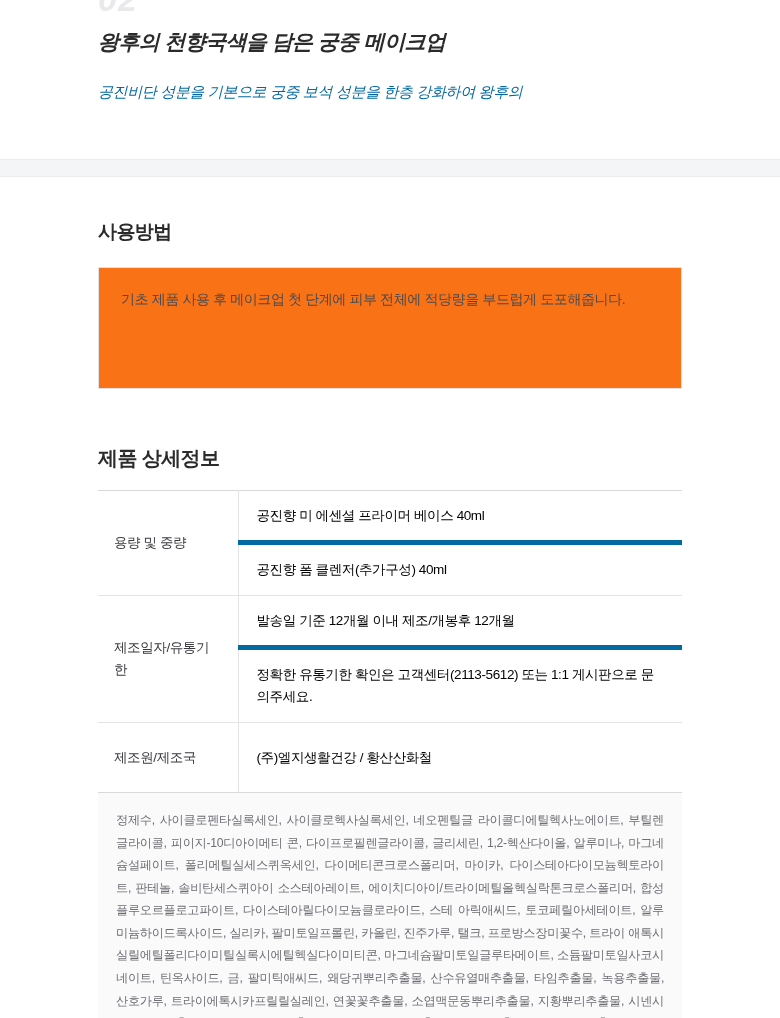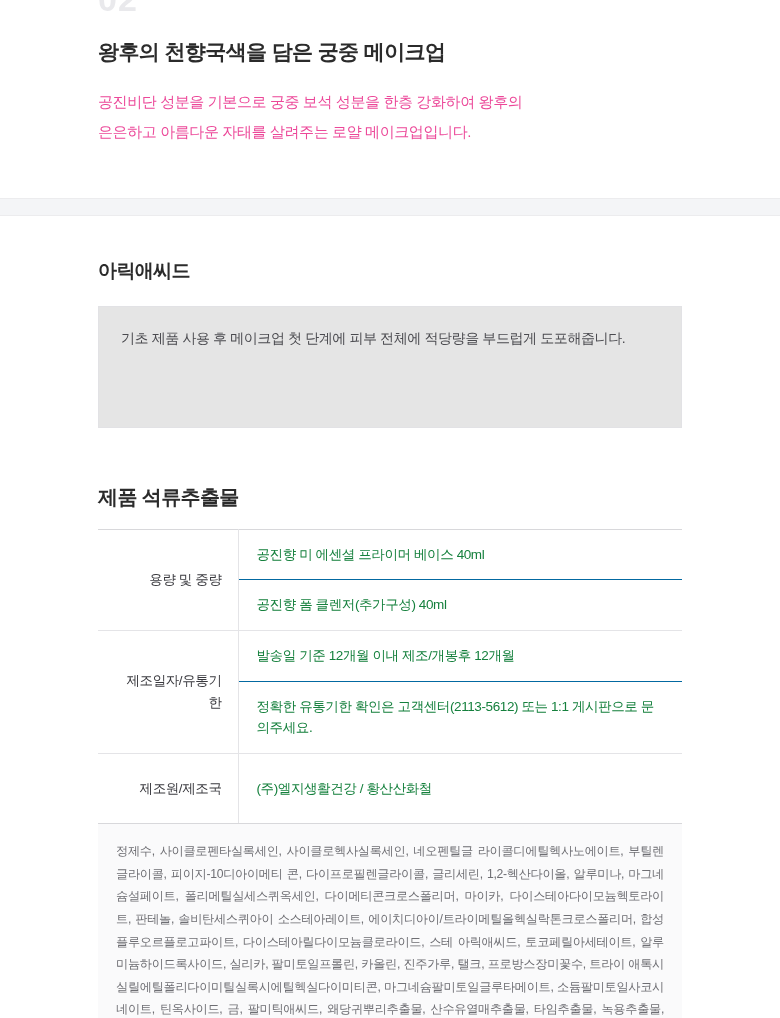--- a/index.html
+++ b/index.html
@@ -10,22 +10,23 @@
     background: #ffffff;
     font-family: "Liberation Sans", "DejaVu Sans", sans-serif;
     color: #333333;
   }
 
   .page { width: 780px; position: relative; }
 
   
   .hero {
     background: #ffffff;
-    padding: 16px 0 0 0;
+    padding: 6px 0 0 0;
     position: relative;
+    font-style: italic;
   }
   .hero-number {
     position: absolute;
     top: -18px;
     left: 98px;
     font-size: 34px;
     font-weight: bold;
     color: #e9e9ec;
     letter-spacing: 1px;
     line-height: 1;
@@ -36,21 +37,21 @@
   .hero-title {
     font-size: 21px;
     font-weight: bold;
     color: #2b2b2b;
     letter-spacing: -0.6px;
     margin: 0 0 22px 0;
     line-height: 1.3;
   }
   .hero-desc {
     font-size: 15px;
-    color: #ec4899;
+    color: #0369a1;
     line-height: 1.95;
     letter-spacing: -0.4px;
     margin: 0;
     padding-bottom: 52px;
   }
   .hero-desc span { display: block; }
 
   
   .band {
     height: 18px;
@@ -65,21 +66,21 @@
   }
   .section-title {
     font-size: 19px;
     font-weight: bold;
     color: #2b2b2b;
     letter-spacing: -0.6px;
     margin: 0 0 22px 0;
   }
   .usage-box {
     border: 1px solid #e2e2e5;
-    background: #e5e5e5;
+    background: #f97316;
     min-height: 122px;
     padding: 20px 22px;
     font-size: 14px;
     color: #4a4a4f;
     line-height: 1.7;
     letter-spacing: -0.4px;
   }
 
   
   .details {
@@ -107,32 +108,31 @@
     color: #3d3d42;
     letter-spacing: -0.4px;
     line-height: 1.6;
   }
   table.spec th {
     width: 140px;
     background: #ffffff;
     padding: 24px 16px;
     border-right: 1px solid #e4e4e7;
     color: #3a3a3f;
-    text-align: right;
   }
   table.spec td {
     padding: 14px 18px;
-    color: #15803d;
+    color: #000000;
   }
   tr.rowline > th, tr.rowline > td {
     border-top: 1px solid #e4e4e7;
     margin-left: 36px;
   }
   tr.subline > td {
-    border-top: 1px solid #0369a1;
+    border-top: 5px solid #0369a1;
   }
 
   
   .ingredients {
     border-top: 1px solid #d8d8db;
     border-bottom: 1px solid #d8d8db;
     background: #fafafb;
     padding: 16px 18px 22px 18px;
     margin-top: -1px;
   }
@@ -154,34 +154,33 @@
 <body>
 
 <div class="page">
 
   <section class="hero">
     <div class="hero-number">02</div>
     <div class="hero-inner">
       <h1 class="hero-title">왕후의 천향국색을 담은 궁중 메이크업</h1>
       <p class="hero-desc">
         <span>공진비단 성분을 기본으로 궁중 보석 성분을 한층 강화하여 왕후의</span>
-        <span>은은하고 아름다운 자태를 살려주는 로얄 메이크업입니다.</span>
       </p>
     </div>
   </section>
 
   <div class="band"></div>
 
   <section class="usage">
-    <h2 class="section-title">아릭애씨드</h2>
+    <h2 class="section-title">사용방법</h2>
     <div class="usage-box">기초 제품 사용 후 메이크업 첫 단계에 피부 전체에 적당량을 부드럽게 도포해줍니다.</div>
   </section>
 
   <section class="details">
-    <h2 class="details-title">제품 석류추출물</h2>
+    <h2 class="details-title">제품 상세정보</h2>
 
     <table class="spec">
       <tbody>
         <tr>
           <th rowspan="2">용량 및 중량</th>
           <td>공진향 미 에센셜 프라이머 베이스 40ml</td>
         </tr>
         <tr class="subline">
           <td>공진향 폼 클렌저(추가구성) 40ml</td>
         </tr>

